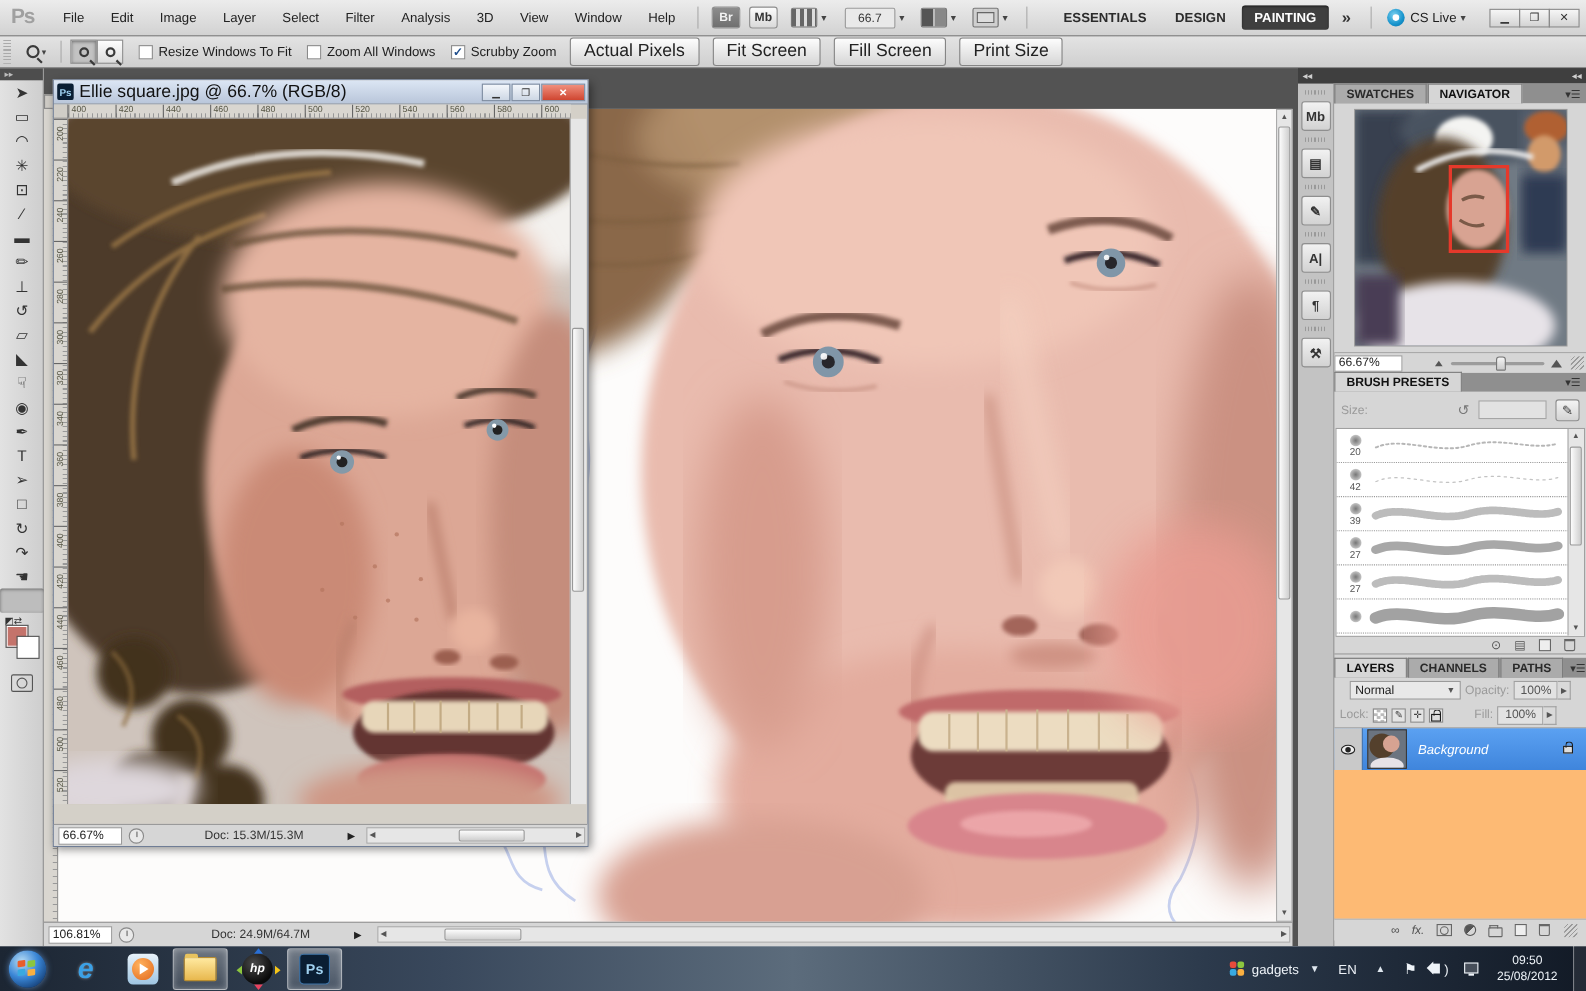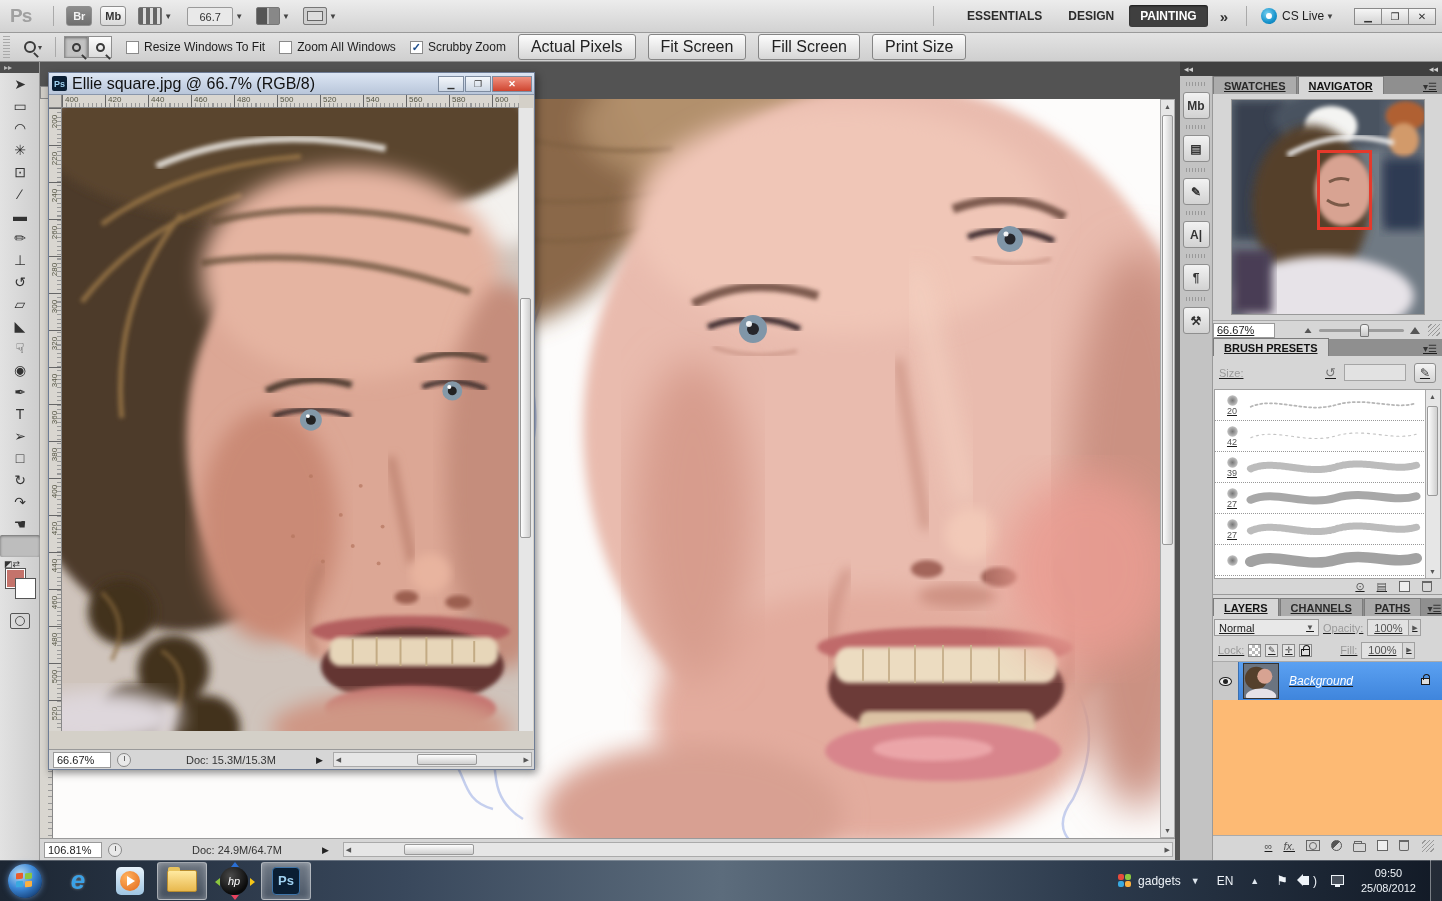--- a/index.html
+++ b/index.html
@@ -144,21 +144,21 @@
   
   #dock-topbar { position:absolute; left:1180px; top:62px; width:262px; height:14px; background:#3f3f3f;
     color:#cfcfcf; font-size:9px; display:flex; justify-content:space-between; align-items:center; padding:0 4px; }
   #dockstrip { position:absolute; left:1180px; top:76px; width:33px; height:784px; background:#c3c3c3; border-right:1px solid #9a9a9a; }
   .dock-icon { width:27px; height:27px; margin:6px auto 0; border:1px solid #8f8f8f; border-radius:3px;
     background:linear-gradient(#f2f2f2,#d2d2d2); display:flex; align-items:center; justify-content:center;
     font-size:12px; font-weight:bold; color:#333; }
   .dock-drag { width:20px; height:4px; margin:6px auto 0;
     background:repeating-linear-gradient(90deg,#999 0 1px,transparent 1px 3px); }
 
-  #panels { position:absolute; left:1213px; top:76px; width:229px; height:784px; background:#d6d6d6; font-size:11px;text-decoration:underline; }
+  #panels { position:absolute; left:1213px; top:76px; width:229px; height:784px; background:#d6d6d6; font-size:11px; }
   .tabrow { height:18px; background:#8f8f8f; display:flex; align-items:flex-end; }
   .ptab { padding:3px 10px 2px; font-size:11px; font-weight:bold; color:#2a2a2a; background:#ababab;
     border:1px solid #7c7c7c; border-bottom:none; margin-right:1px; }
   .ptab[data-active="true"] { background:#d6d6d6; color:#111; }
   .panel-menu { margin-left:auto; color:#333; font-size:10px; padding:0 5px 2px; }
   #nav-thumb-area { height:226px; display:flex; align-items:center; justify-content:center; background:#d6d6d6; }
   #nav-thumb { position:relative; width:192px; height:214px; background:#707a84; box-shadow:0 0 0 1px #999; }
   #nav-proxy { position:absolute; border:3px solid #e5392b; }
   #nav-zoomrow { height:19px; display:flex; align-items:center; border-top:1px solid #aaa; }
   #nav-zoom-field { width:62px; height:15px; background:#fff; border:1px solid #999; font-size:11px; padding:0 3px; }
@@ -185,21 +185,21 @@
   .stroke.dots path { stroke-width:2; stroke-dasharray:2 3; opacity:.55; }
   .stroke.thin path { stroke-width:1.3; stroke-dasharray:2 4; opacity:.45; }
   .stroke.spatter path { stroke-width:8; stroke-dasharray:2 2; opacity:.5; }
   .stroke.soft path { stroke-width:9; opacity:.65; }
   .stroke.soft-big path { stroke-width:12; opacity:.7; }
   #brush-scroll { position:absolute; right:0; top:0; width:15px; height:100%; background:#e6e6e6; border-left:1px solid #aaa; }
   #brush-footer { height:16px; display:flex; align-items:center; justify-content:flex-end; gap:12px; padding-right:10px;
     border-bottom:1px solid #9a9a9a; color:#555; font-size:11px; }
 
   #layers-tabs { margin-top:3px; }
-  #layers-controls1 { height:23px; display:flex; align-items:center; padding:0 1px; }
+  #layers-controls1 { height:23px; display:flex; align-items:center; padding:0 14px; }
   #blend-select { width:105px; height:17px; background:#e8e8e8; border:1px solid #9a9a9a; display:flex;
     align-items:center; justify-content:space-between; padding:0 4px; font-size:11px; color:#222; }
   .gray-label { color:#9a9a9a; font-size:11px; margin-left:4px; }
   .val-box { width:42px; height:17px; background:#e2e2e2; border:1px solid #a0a0a0; font-size:11px; color:#555;
     display:flex; align-items:center; justify-content:center; margin-left:4px; }
   .spin { width:12px; height:17px; border:1px solid #a0a0a0; border-left:none; font-size:7px; color:#555;
     display:flex; align-items:center; justify-content:center; background:#d9d9d9; }
   #layers-controls2 { height:23px; display:flex; align-items:center; padding:0 5px; border-bottom:1px solid #aaa; }
   .lock-icon { width:13px; height:13px; border:1px solid #8a8a8a; margin-left:4px; font-size:9px; color:#444;
     display:flex; align-items:center; justify-content:center; background:#e4e4e4; }
@@ -243,21 +243,21 @@
   .task-btn { width:50px; height:38px; display:flex; align-items:center; justify-content:center; border-radius:3px; margin:0 1px; position:relative; }
   .task-btn.active { background:linear-gradient(rgba(255,255,255,.32),rgba(255,255,255,.12));
     border:1px solid rgba(255,255,255,.5); box-shadow:inset 0 0 6px rgba(255,255,255,.35); }
   .ie-e { font-size:26px; font-weight:bold; font-style:italic; color:#3ba1e6; text-shadow:0 0 3px rgba(255,255,255,.4); }
   .wmp { width:28px; height:28px; border-radius:5px; background:linear-gradient(#e8f3fb,#9fc5e2); display:flex; align-items:center; justify-content:center; }
   .wmp-circle { width:20px; height:20px; border-radius:50%; background:radial-gradient(circle at 35% 30%,#ffb25e,#e2681b); display:flex; align-items:center; justify-content:center; }
   .wmp-play { width:0; height:0; border-left:8px solid #fff; border-top:5px solid transparent; border-bottom:5px solid transparent; margin-left:2px; }
   .folder-icon { width:30px; height:22px; position:relative; background:linear-gradient(#ffe9a0,#e8b84e); border-radius:2px; border:1px solid #b98d2f; }
   .folder-icon::before { content:""; position:absolute; left:0; top:-4px; width:12px; height:4px; background:#e8c35e; border-radius:2px 2px 0 0; }
   .hp-circle { width:28px; height:28px; border-radius:50%; background:radial-gradient(circle at 38% 32%,#4a4a4a,#0a0a0a 70%); color:#fff;
-    font-weight:normal; font-style:italic; font-size:11px; display:flex; align-items:center; justify-content:center; }
+    font-weight:bold; font-style:italic; font-size:11px; display:flex; align-items:center; justify-content:center; }
   .hp-tri { position:absolute; width:0; height:0; }
   .hp-tri.t { left:22px; top:0; border-left:4px solid transparent; border-right:4px solid transparent; border-bottom:5px solid #2a6fd4; }
   .hp-tri.b { left:22px; bottom:0; border-left:4px solid transparent; border-right:4px solid transparent; border-top:5px solid #e8425e; }
   .hp-tri.l { left:6px; top:16px; border-top:4px solid transparent; border-bottom:4px solid transparent; border-right:5px solid #8cc63f; }
   .hp-tri.rr { right:4px; top:16px; border-top:4px solid transparent; border-bottom:4px solid transparent; border-left:5px solid #f5c518; }
   .ps-app-icon { width:28px; height:28px; border-radius:4px; background:#0a1e33; border:1px solid #3e74a8;
     color:#9fd1f0; font-weight:bold; font-size:13px; display:flex; align-items:center; justify-content:center; }
   #tray { margin-left:auto; display:flex; align-items:center; color:#eef3f8; }
   #gadgets-chip { display:flex; align-items:center; }
   .gadget-grid { width:14px; height:14px; display:grid; grid-template-columns:6px 6px; grid-template-rows:6px 6px; gap:1px; margin-right:6px; }
@@ -477,20 +477,34 @@
     <div id="color-swatches">
       <span id="swap-mini">◩⇄</span>
       <div id="fg-swatch" style="background:#c4736b;"></div>
       <div id="bg-swatch"></div>
     </div>
     <div id="quickmask"></div>
   </div>
 
   <div id="menubar">
     <span id="ps-logo">Ps</span>
+    <div style="display:flex;">
+
+    <span class="menu-item">File</span>
+        <span class="menu-item">Edit</span>
+        <span class="menu-item">Image</span>
+        <span class="menu-item">Layer</span>
+        <span class="menu-item">Select</span>
+        <span class="menu-item">Filter</span>
+        <span class="menu-item">Analysis</span>
+        <span class="menu-item">3D</span>
+        <span class="menu-item">View</span>
+        <span class="menu-item">Window</span>
+        <span class="menu-item">Help</span>
+      </div>
     <div class="appbar-sep"></div>
     <div class="appbar-btn dark">Br</div>
     <div class="appbar-btn">Mb</div>
     <div class="appbar-icon extras"></div>
     <span class="drop-arrow">▼</span>
     <div id="zoom-box">66.7</div>
     <span class="drop-arrow">▼</span>
     <div class="appbar-icon grid"></div>
     <span class="drop-arrow">▼</span>
     <div class="appbar-icon screen"></div>

